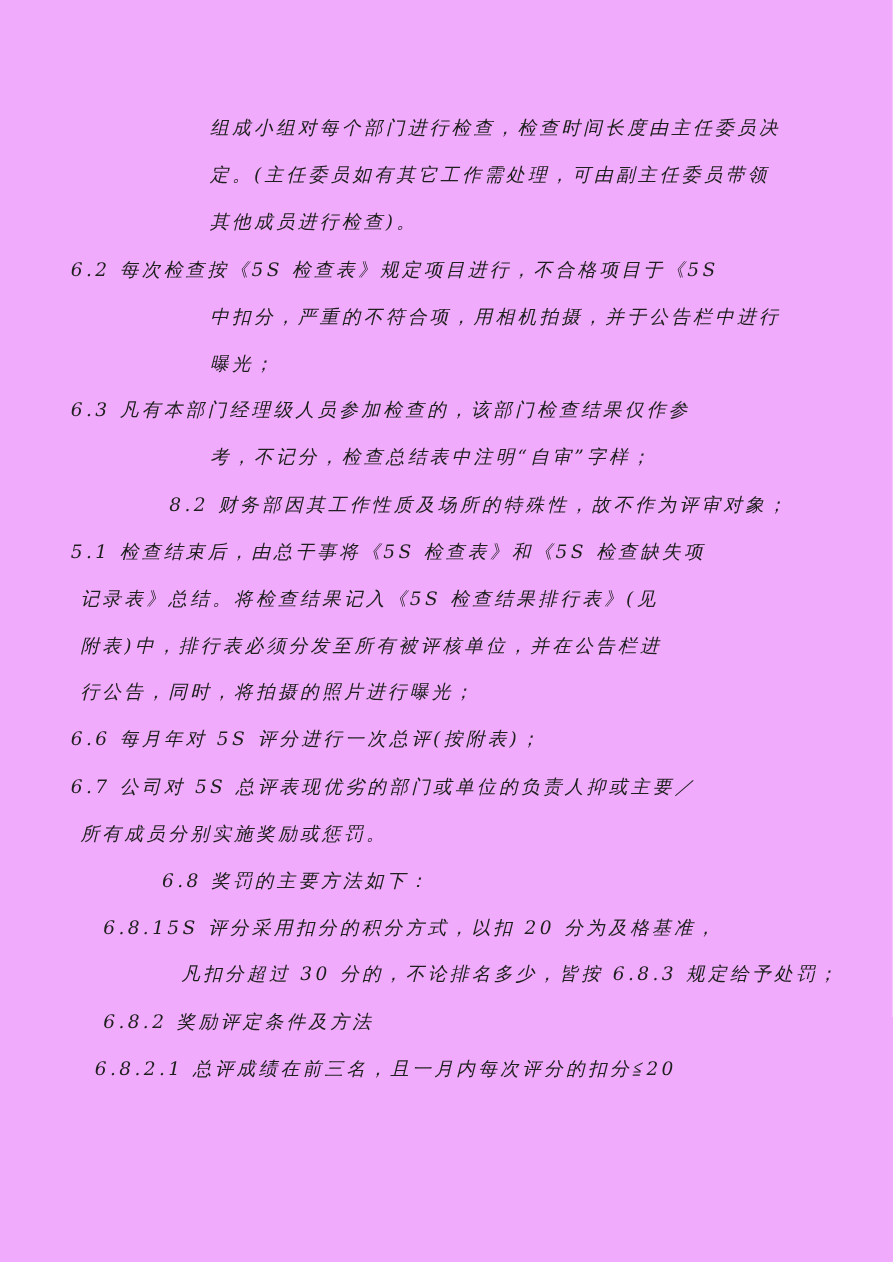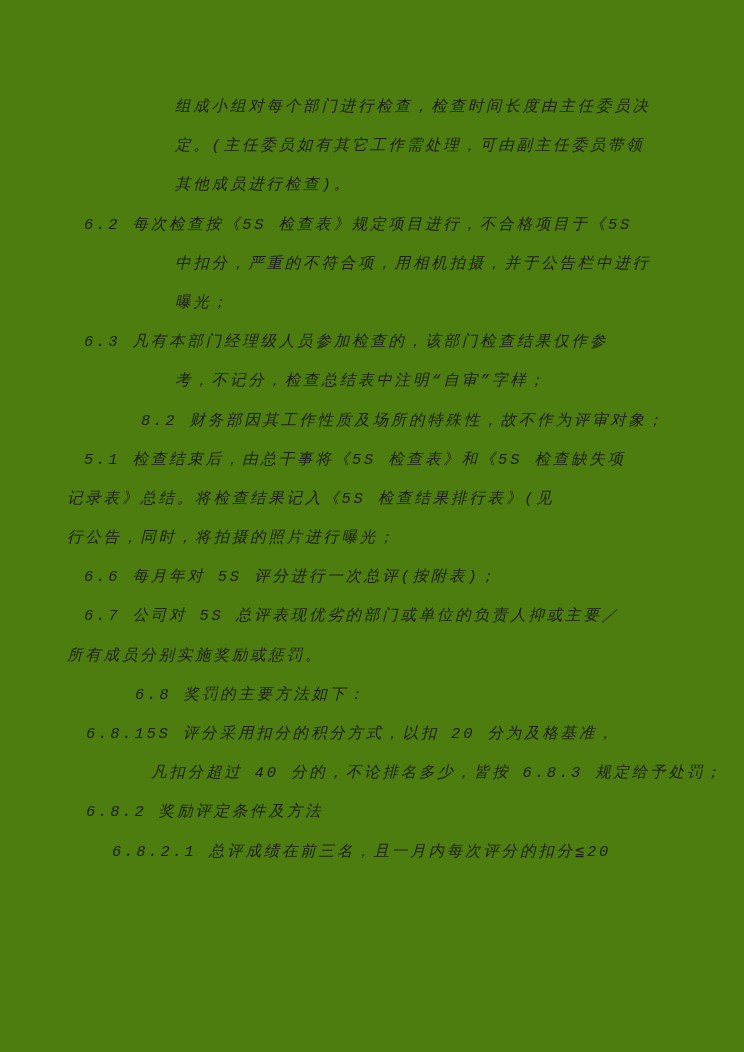--- a/index.html
+++ b/index.html
@@ -27,46 +27,47 @@
     height: 39.2px;
     line-height: 39.2px;
     font-size: 15.5px;
     letter-spacing: 2.8px;
     white-space: pre;
     box-sizing: border-box;
   }
   
   .ind-0 { padding-left: 135px; }  
   .ind-1 { padding-left: 141px; }  
-  .ind-2 { padding-left: 84px; }  
+  .ind-2 { padding-left: 59px; }  
   .ind-3 { padding-left: 151px; }  
   .ind-4 { padding-left: 67px; }  
   .ind-5 { padding-left: 86px; }  
   .ind-6 { padding-left: 175px; }  
-  .ind-7 { padding-left: 112px; }  
+  .ind-7 { padding-left: 79px; }  
 </style>
 </head>
 <body>
 
-<div class="page" style="background: #4d7c0f; color: rgb(31, 31, 31); font-family: Liberation Mono, monospace;">
+<div class="page" style="background: #f0abfc; color: rgb(31, 31, 31);">
   <div class="content">
       <div class="line ind-6">组成小组对每个部门进行检查，检查时间长度由主任委员决</div>
       <div class="line ind-6">定。(主任委员如有其它工作需处理，可由副主任委员带领</div>
       <div class="line ind-6">其他成员进行检查)。</div>
       <div class="line ind-2">6.2 每次检查按《5S 检查表》规定项目进行，不合格项目于《5S</div>
       <div class="line ind-6">中扣分，严重的不符合项，用相机拍摄，并于公告栏中进行</div>
       <div class="line ind-6">曝光；</div>
       <div class="line ind-2">6.3 凡有本部门经理级人员参加检查的，该部门检查结果仅作参</div>
       <div class="line ind-6">考，不记分，检查总结表中注明“自审”字样；</div>
       <div class="line ind-1">8.2 财务部因其工作性质及场所的特殊性，故不作为评审对象；</div>
       <div class="line ind-2">5.1 检查结束后，由总干事将《5S 检查表》和《5S 检查缺失项</div>
       <div class="line ind-4">记录表》总结。将检查结果记入《5S 检查结果排行表》(见</div>
+      <div class="line ind-4">附表)中，排行表必须分发至所有被评核单位，并在公告栏进</div>
       <div class="line ind-4">行公告，同时，将拍摄的照片进行曝光；</div>
       <div class="line ind-2">6.6 每月年对 5S 评分进行一次总评(按附表)；</div>
       <div class="line ind-2">6.7 公司对 5S 总评表现优劣的部门或单位的负责人抑或主要／</div>
       <div class="line ind-4">所有成员分别实施奖励或惩罚。</div>
       <div class="line ind-0">6.8 奖罚的主要方法如下：</div>
       <div class="line ind-5">6.8.15S 评分采用扣分的积分方式，以扣 20 分为及格基准，</div>
-      <div class="line ind-3">凡扣分超过 40 分的，不论排名多少，皆按 6.8.3 规定给予处罚；</div>
+      <div class="line ind-3">凡扣分超过 30 分的，不论排名多少，皆按 6.8.3 规定给予处罚；</div>
       <div class="line ind-5">6.8.2 奖励评定条件及方法</div>
       <div class="line ind-7">6.8.2.1 总评成绩在前三名，且一月内每次评分的扣分≦20</div>
     </div>
 </div>
 
 </body></html>

